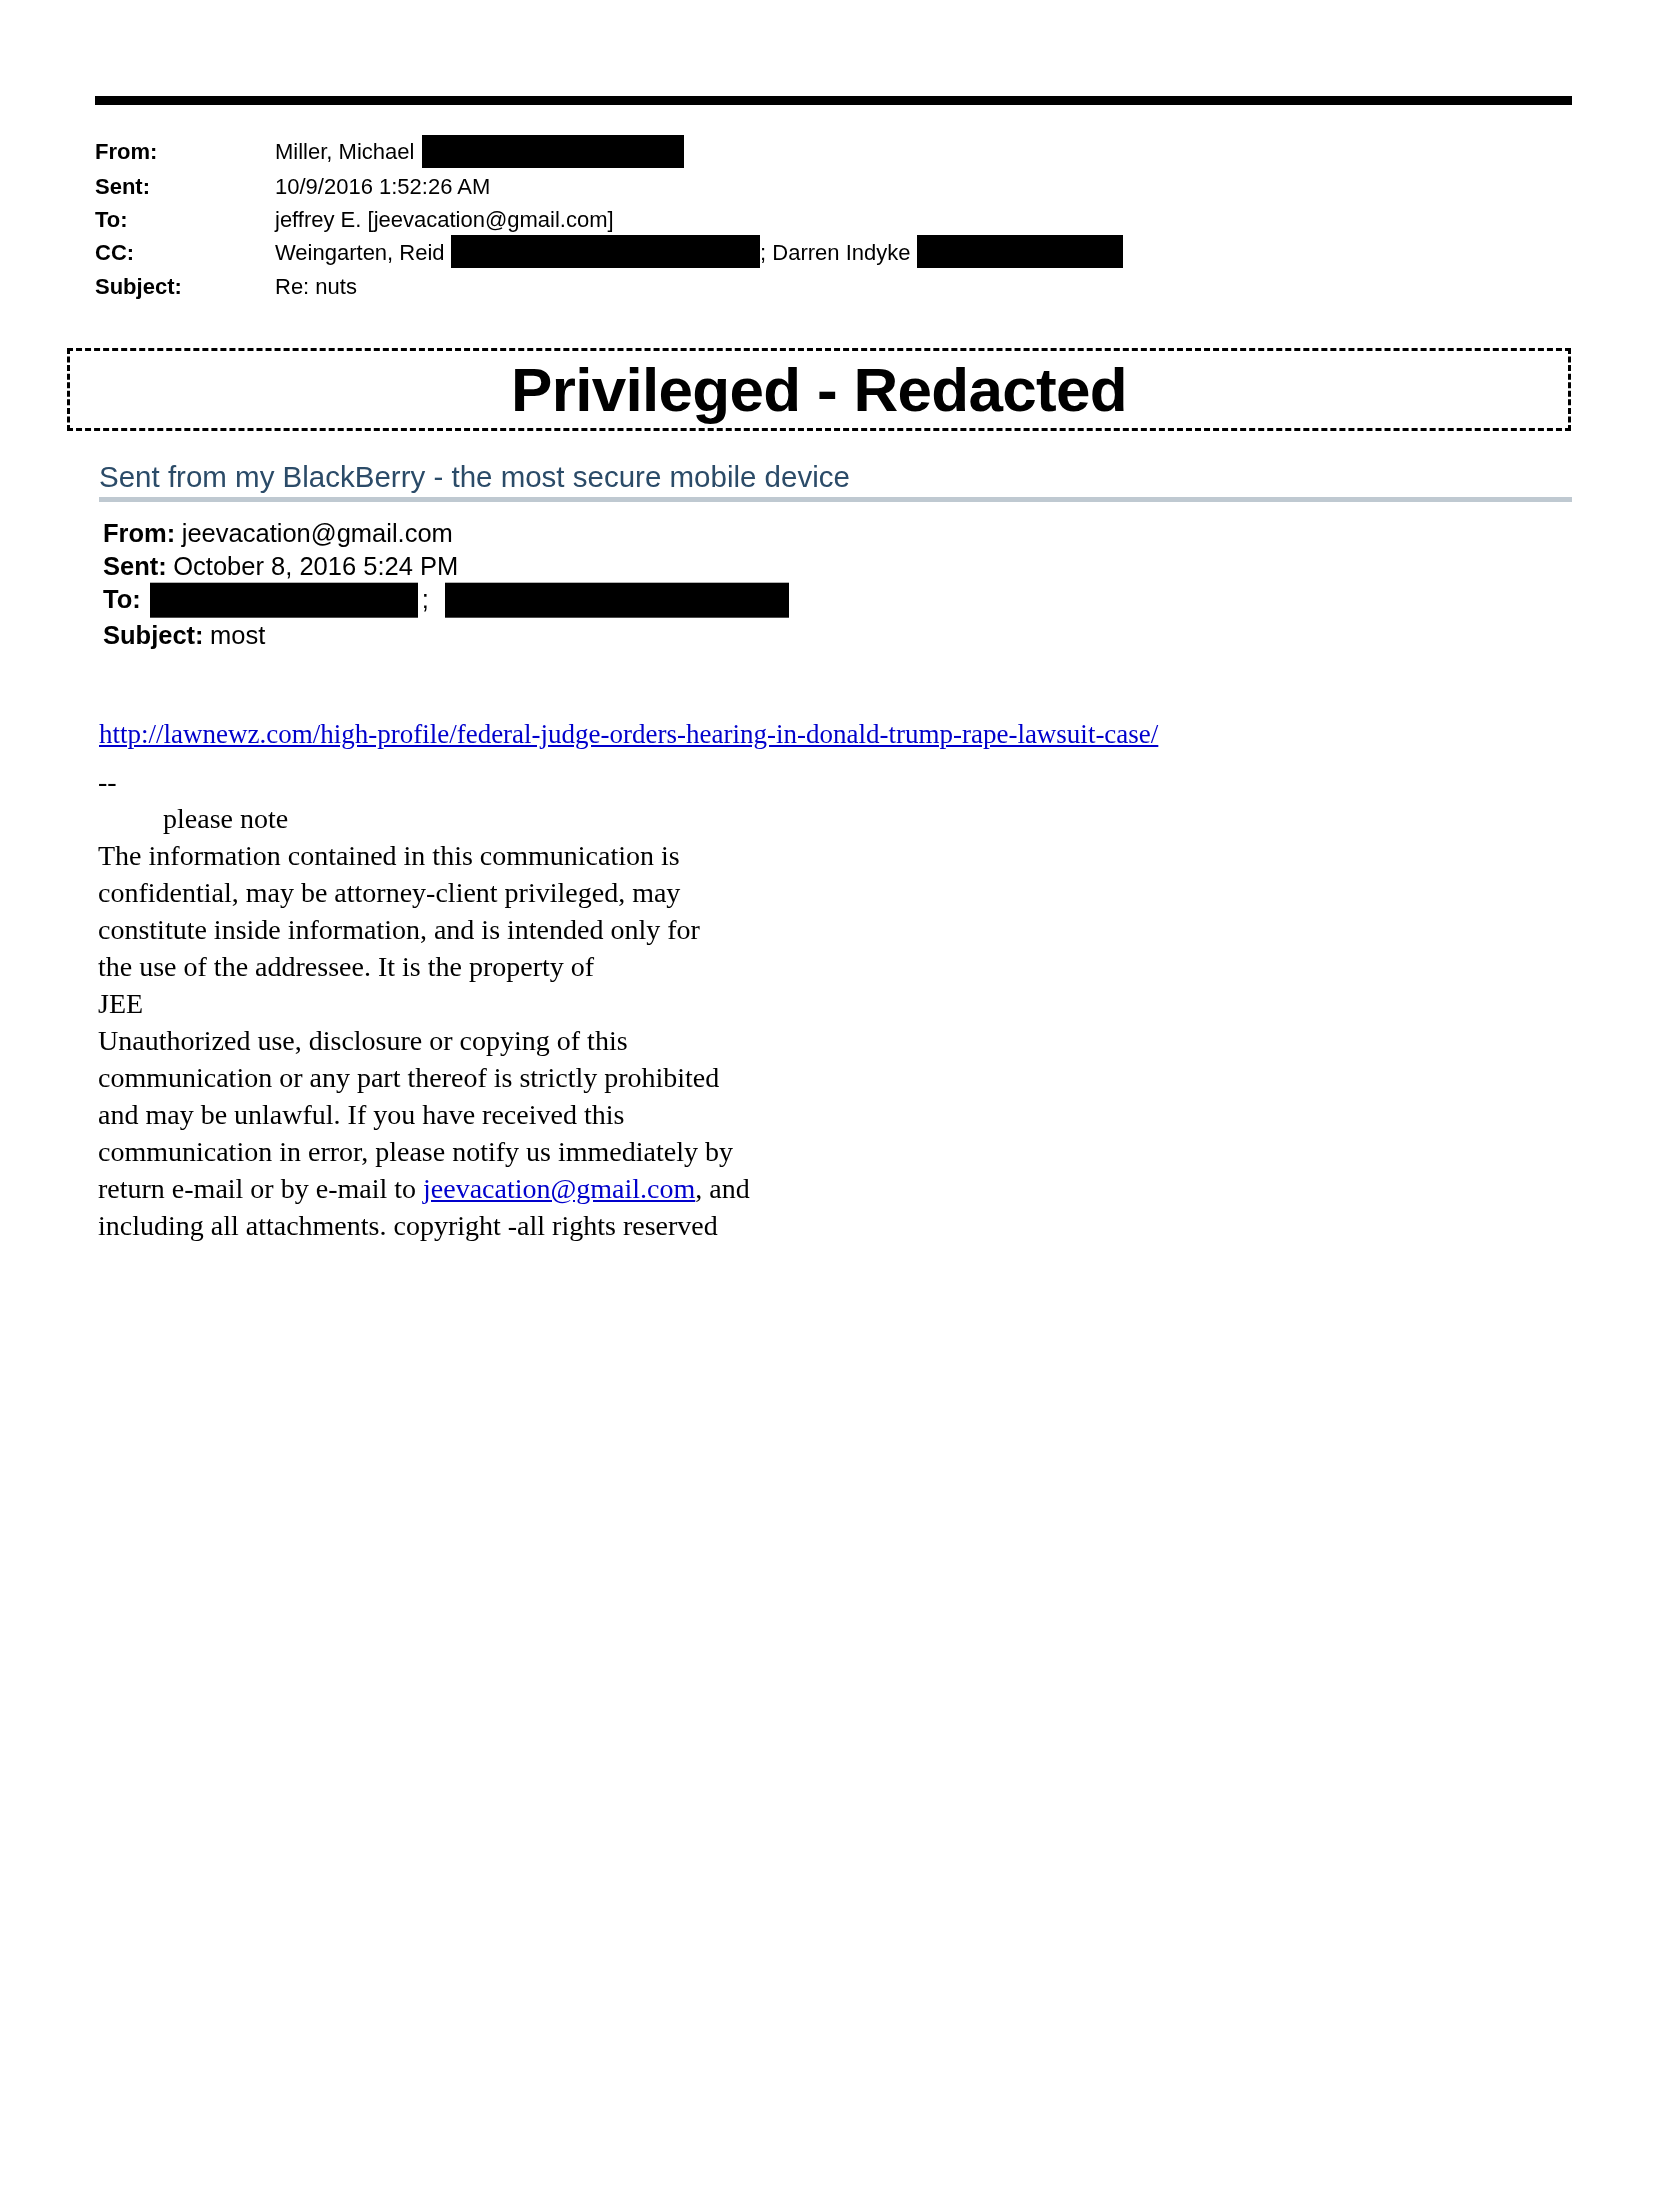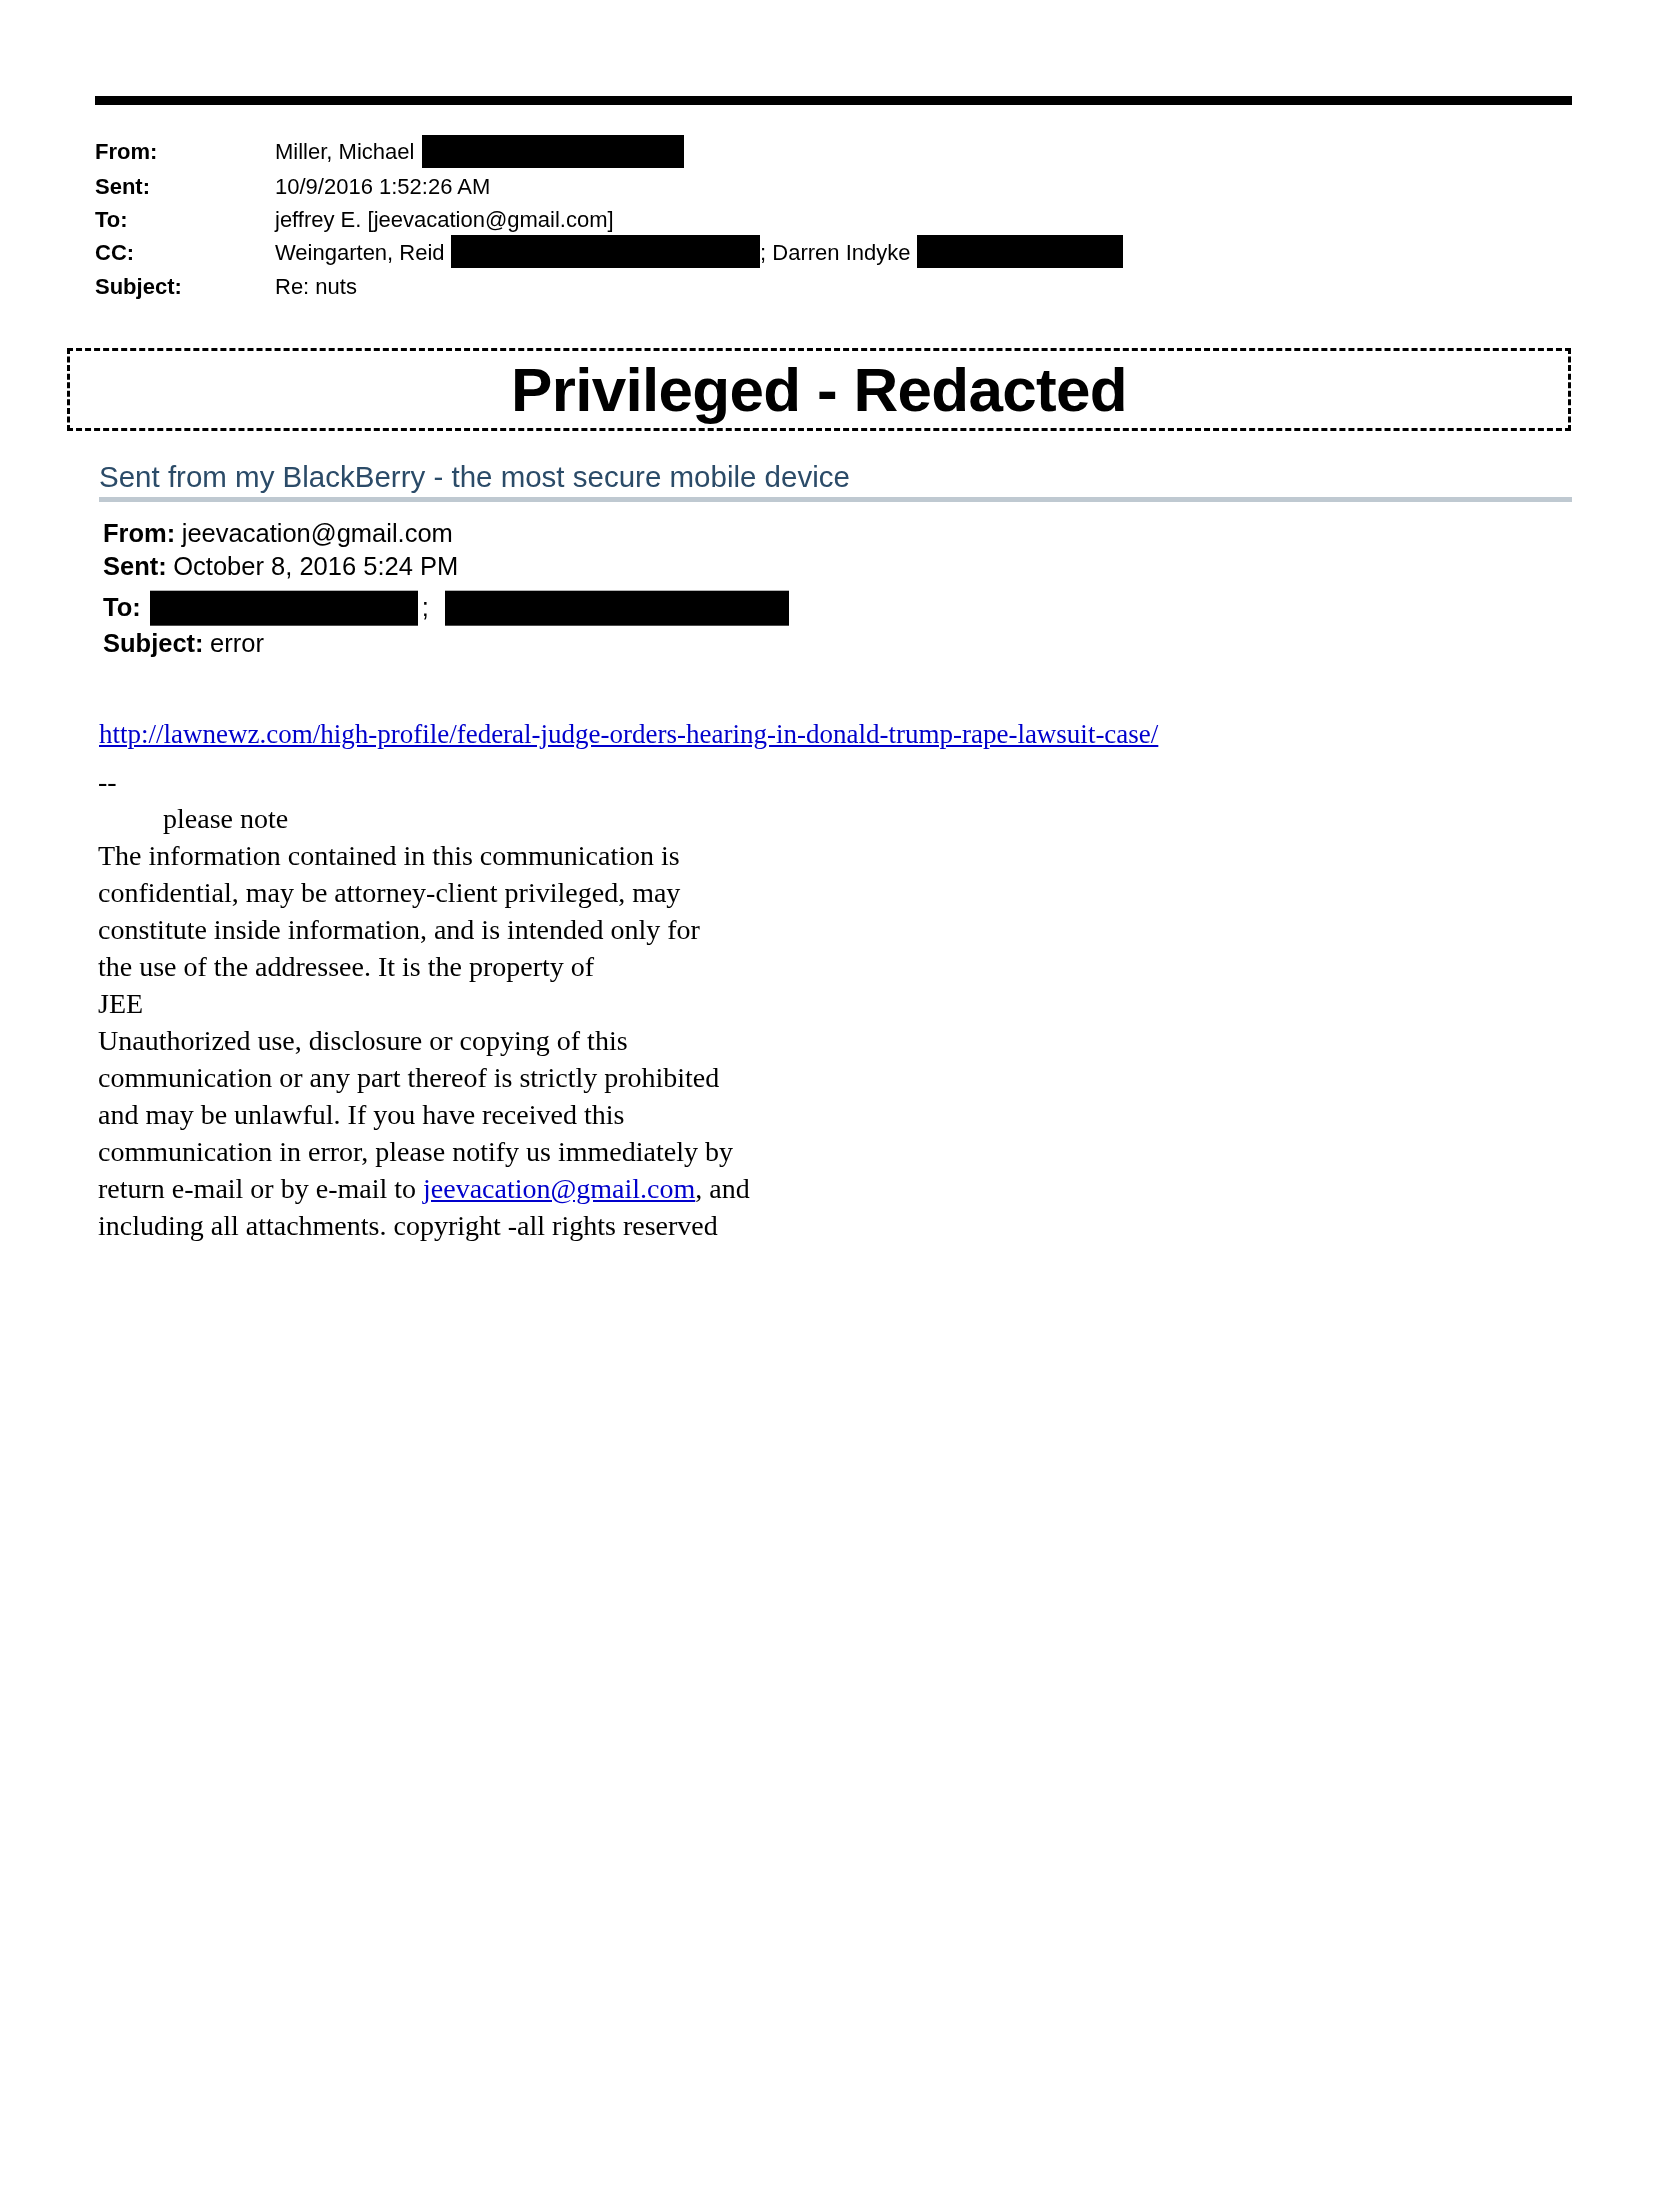--- a/index.html
+++ b/index.html
@@ -167,25 +167,25 @@
 
   <div class="divider"></div>
 
   <div class="hdr2">
     <div class="hdr2-line">
       <span class="hdr2-label">From:</span><span class="hdr2-value">jeevacation@gmail.com</span>
     </div>
     <div class="hdr2-line">
       <span class="hdr2-label">Sent:</span><span class="hdr2-value">October 8, 2016 5:24 PM</span>
     </div>
-    <div class="hdr2-line" style="min-height:35px;margin-top:8px;">
+    <div class="hdr2-line" style="min-height:35px;">
       <span class="hdr2-label">To:</span><span class="redaction red-to1"></span><span class="to-sep">;</span><span class="redaction red-to2"></span>
     </div>
     <div class="hdr2-line">
-      <span class="hdr2-label">Subject:</span><span class="hdr2-value">error</span>
+      <span class="hdr2-label">Subject:</span><span class="hdr2-value">most</span>
     </div>
   </div>
 
   <a class="article-link" href="#">http://lawnewz.com/high-profile/federal-judge-orders-hearing-in-donald-trump-rape-lawsuit-case/</a>
 
   <div class="body-block">
     <div class="body-line">--</div>
     <div class="body-line indent">please note</div>
     <div class="body-line">The information contained in this communication is</div>
     <div class="body-line">confidential, may be attorney-client privileged, may</div>

